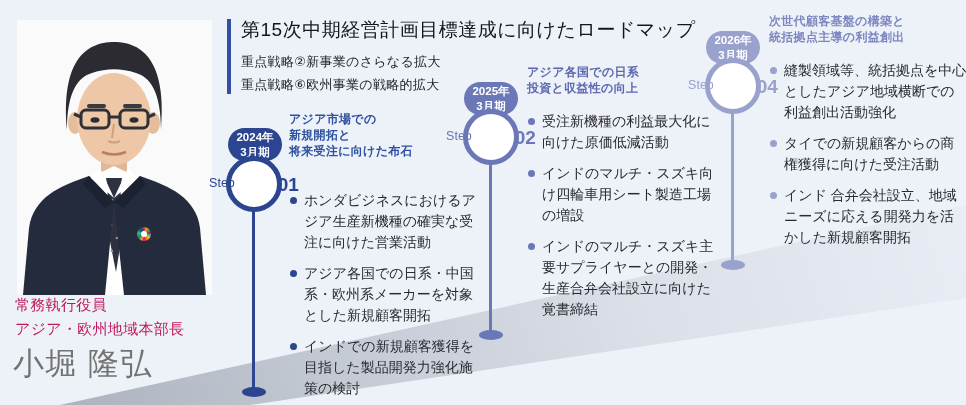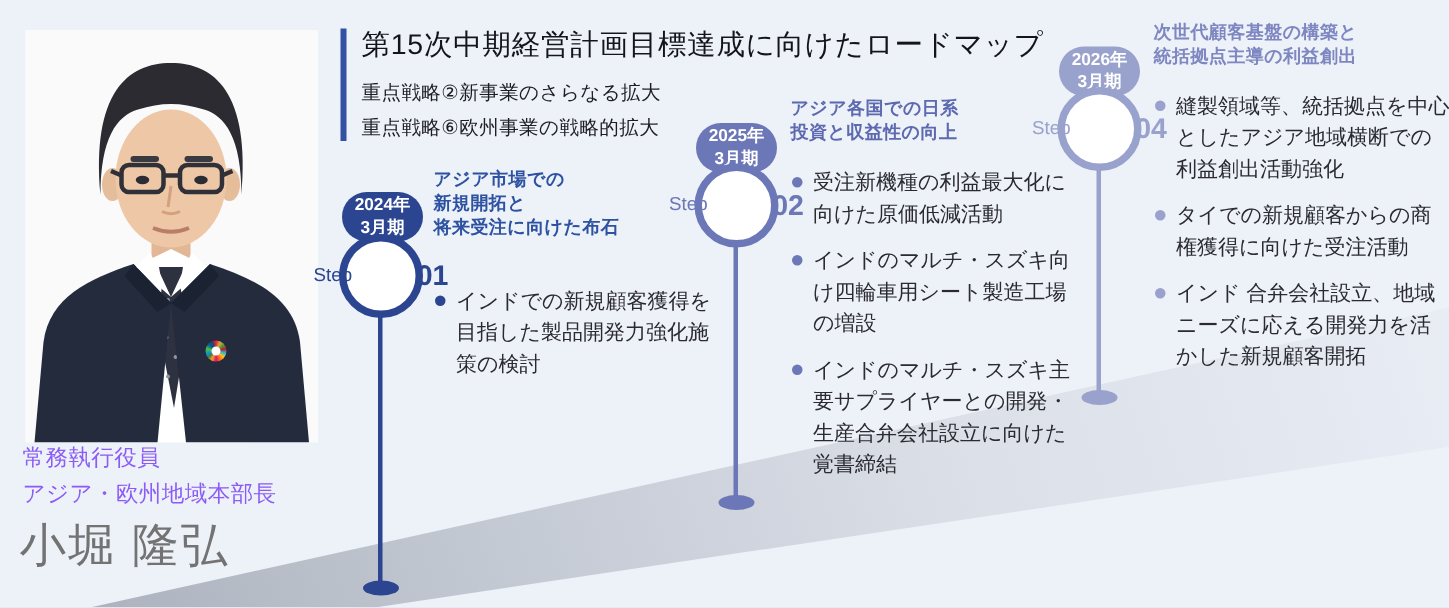--- a/index.html
+++ b/index.html
@@ -13,21 +13,21 @@
         clip-path:polygon(60px 405px,966px 205px,966px 298px,250px 405px);}
 
   
   .photo{position:absolute;left:17px;top:20px;width:195px;height:275px;background:#fafafb;}
   .photo svg{display:block;width:100%;height:100%;}
   .sdg-pin{position:absolute;left:120px;top:207px;width:14px;height:14px;border-radius:50%;
            background:conic-gradient(#e5243b,#dda63a,#4c9f38,#c5192d,#26bde2,#fcc30b,#fd6925,
                       #dd1367,#fd9d24,#3f7e44,#0a97d9,#56c02b,#00689d,#19486a,#e5243b);}
   .sdg-pin::after{content:"";position:absolute;left:4px;top:4px;width:6px;height:6px;border-radius:50%;background:#fff;}
 
-  .role{position:absolute;left:15px;font-size:15px;color:#8b5cf6;letter-spacing:.3px;}
+  .role{position:absolute;left:15px;font-size:15px;color:#be185d;letter-spacing:.3px;}
   .role1{top:296px}.role2{top:320px}
   .name{position:absolute;left:13px;top:343px;font-size:31px;color:#737373;letter-spacing:1.5px;}
 
   
   .title-bar{position:absolute;left:227px;top:19px;width:4px;height:75px;background:#3351a2;}
   .title{position:absolute;left:241px;top:17px;margin:0;font-size:19px;font-weight:normal;color:#14141c;letter-spacing:.5px;}
   .strategy{position:absolute;left:241px;font-size:13px;color:#1d1d26;letter-spacing:.3px;}
   .st1{top:53px}.st2{top:76px}
 
   
@@ -129,20 +129,22 @@
     <div class="circle">
       <span class="sw">Step</span>
       <span class="sn">01</span>
     </div>
     <div class="heading">
       <div>アジア市場での</div>
       <div>新規開拓と</div>
       <div>将来受注に向けた布石</div>
     </div>
     <ul class="bullets">
+      <li><span>ホンダビジネスにおけるアジア生産新機種の確実な受注に向けた営業活動</span></li>
+      <li><span>アジア各国での日系・中国系・欧州系メーカーを対象とした新規顧客開拓</span></li>
       <li><span>インドでの新規顧客獲得を目指した製品開発力強化施策の検討</span></li>
     </ul>
   </div>
 
   <div class="step step2">
     <div class="vline"></div>
     <div class="edot"></div>
     <div class="badge">
       <span>2025年</span>
       <span>3月期</span>

